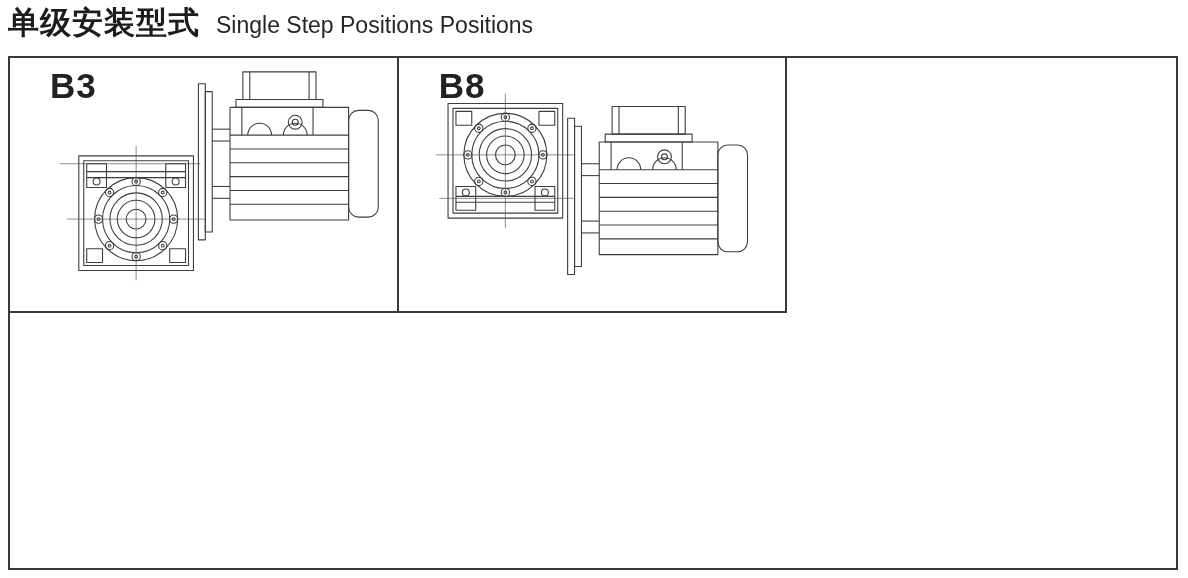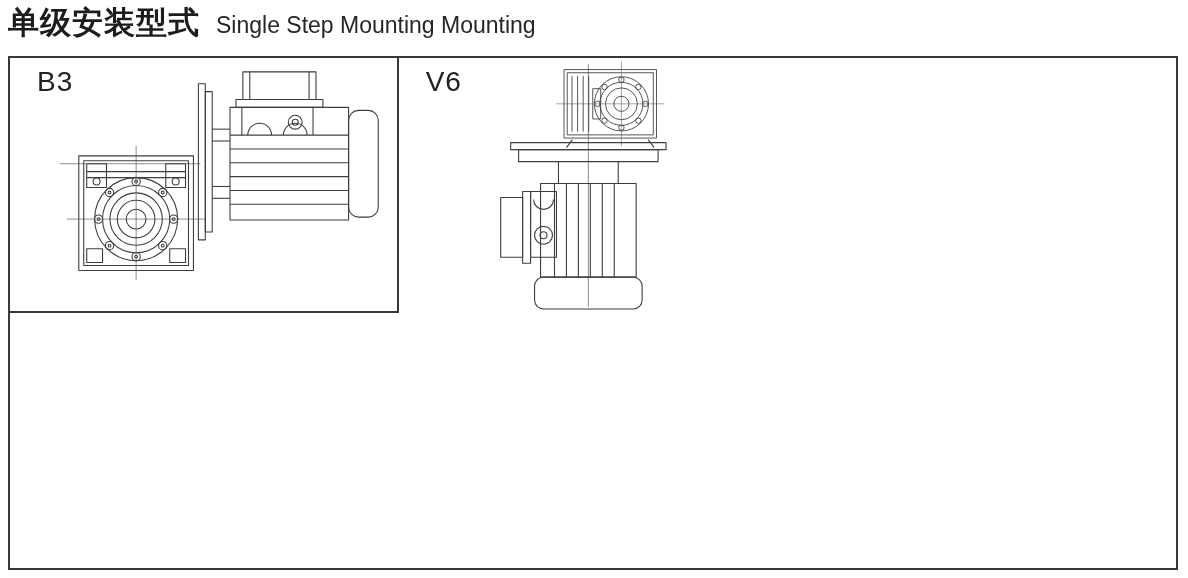--- a/index.html
+++ b/index.html
@@ -7,34 +7,34 @@
         font-family:"Liberation Sans",sans-serif;}
   #hdr{position:absolute;left:8px;top:2px;display:flex;align-items:baseline;gap:16px;}
   #hdr .zh{font-size:31px;font-weight:bold;color:#1c1c1c;letter-spacing:1px;}
   #hdr .en{font-size:23px;font-weight:400;color:#262626;}
   #grid{position:absolute;left:8px;top:56px;width:1170px;height:514px;
         border:2px solid #383838;box-sizing:border-box;
         display:grid;grid-template-columns:1fr 1fr 1fr;grid-template-rows:1fr 1fr;}
   .cell{position:relative;box-sizing:border-box;}
   .cell.br{border-right:2px solid #383838;}
   .cell.bb{border-bottom:2px solid #383838;}
-  .plabel{position:absolute;left:27px;top:8px;font-size:28px;color:#222;
-          font-weight:400;letter-spacing:1px;z-index:2;}
+  .plabel{position:absolute;left:40px;top:8px;font-size:35px;color:#222;
+          font-weight:700;letter-spacing:1px;z-index:2;}
   .diagram{position:absolute;left:0;top:0;width:100%;height:100%;
            fill:none;stroke:#3e3e3e;stroke-width:1.1;stroke-linejoin:round;}
   .cl{stroke:#5a5a5a;stroke-width:0.7;}
 </style>
 </head>
 <body>
 
 <div id="page">
 
   <div id="hdr">
     <span class="zh">单级安装型式</span>
-    <span class="en">Single Step Mounting Mounting</span>
+    <span class="en">Single Step Positions Positions</span>
   </div>
 
   <svg width="0" height="0" style="position:absolute" aria-hidden="true">
     <defs>
 
       <g id="gbx">
         <rect x="2" y="2" width="116" height="116"></rect>
         <rect x="7" y="7" width="106" height="106"></rect>
         <line x1="10" y1="18" x2="110" y2="18"></line>
         <line x1="10" y1="24" x2="110" y2="24"></line>
@@ -211,29 +211,27 @@
 
     <div class="cell br bb">
       <span class="plabel">B3</span>
       <svg class="diagram" viewBox="0 0 390 256">
         <line class="cl" x1="50" y1="107" x2="192" y2="107"></line>
         <use href="#gbx" transform="translate(67,97)"></use>
         <use href="#motor-h" transform="translate(188,12)"></use>
       </svg>
     </div>
 
-
-
-
-
-    <div class="cell">
-      <span class="plabel">V6</span>
+    <div class="cell br bb">
+      <span class="plabel">B8</span>
       <svg class="diagram" viewBox="0 0 390 256">
-        <line class="cl" x1="190" y1="6" x2="190" y2="250"></line>
-        <use href="#gbx-sm" transform="translate(164,10) scale(0.8)"></use>
-        <line x1="174" y1="82" x2="168" y2="90"></line>
-        <line x1="250" y1="82" x2="256" y2="90"></line>
-        <use href="#motor-v" transform="translate(100,254) scale(1,-1)"></use>
+        <line class="cl" x1="40" y1="142" x2="176" y2="142"></line>
+        <use href="#gbx" transform="translate(47,164) scale(1,-1)"></use>
+        <use href="#motor-h" transform="translate(168,47)"></use>
       </svg>
     </div>
 
+
+
+
+
   </div>
 </div>
 
 </body></html>

